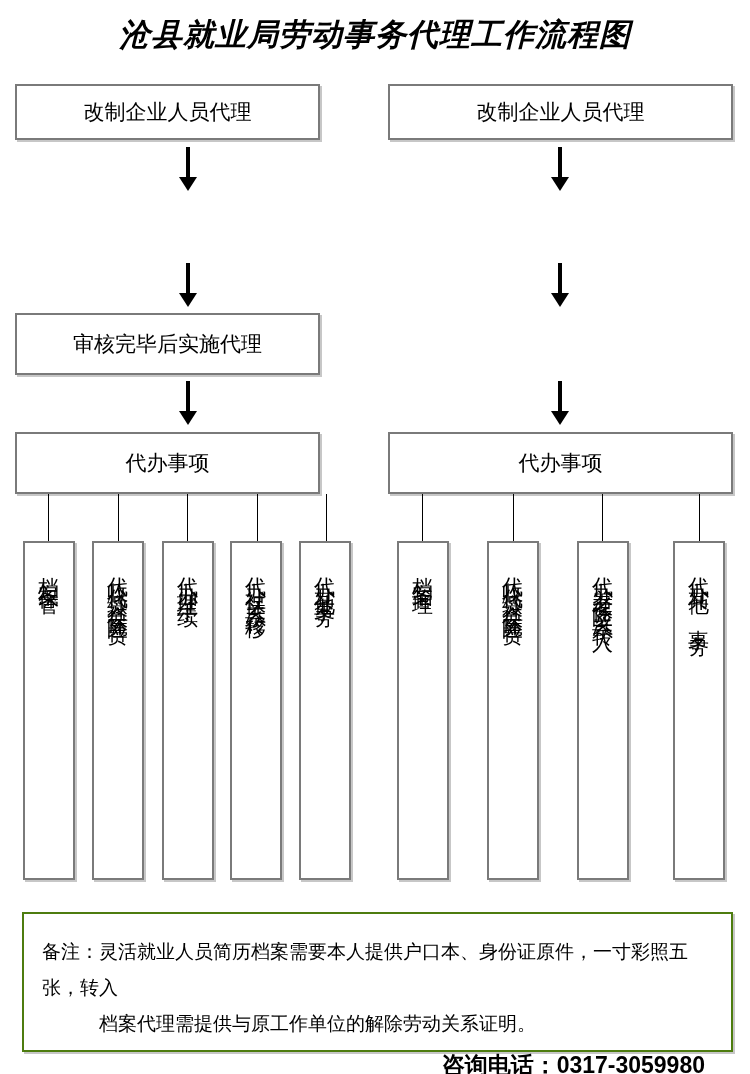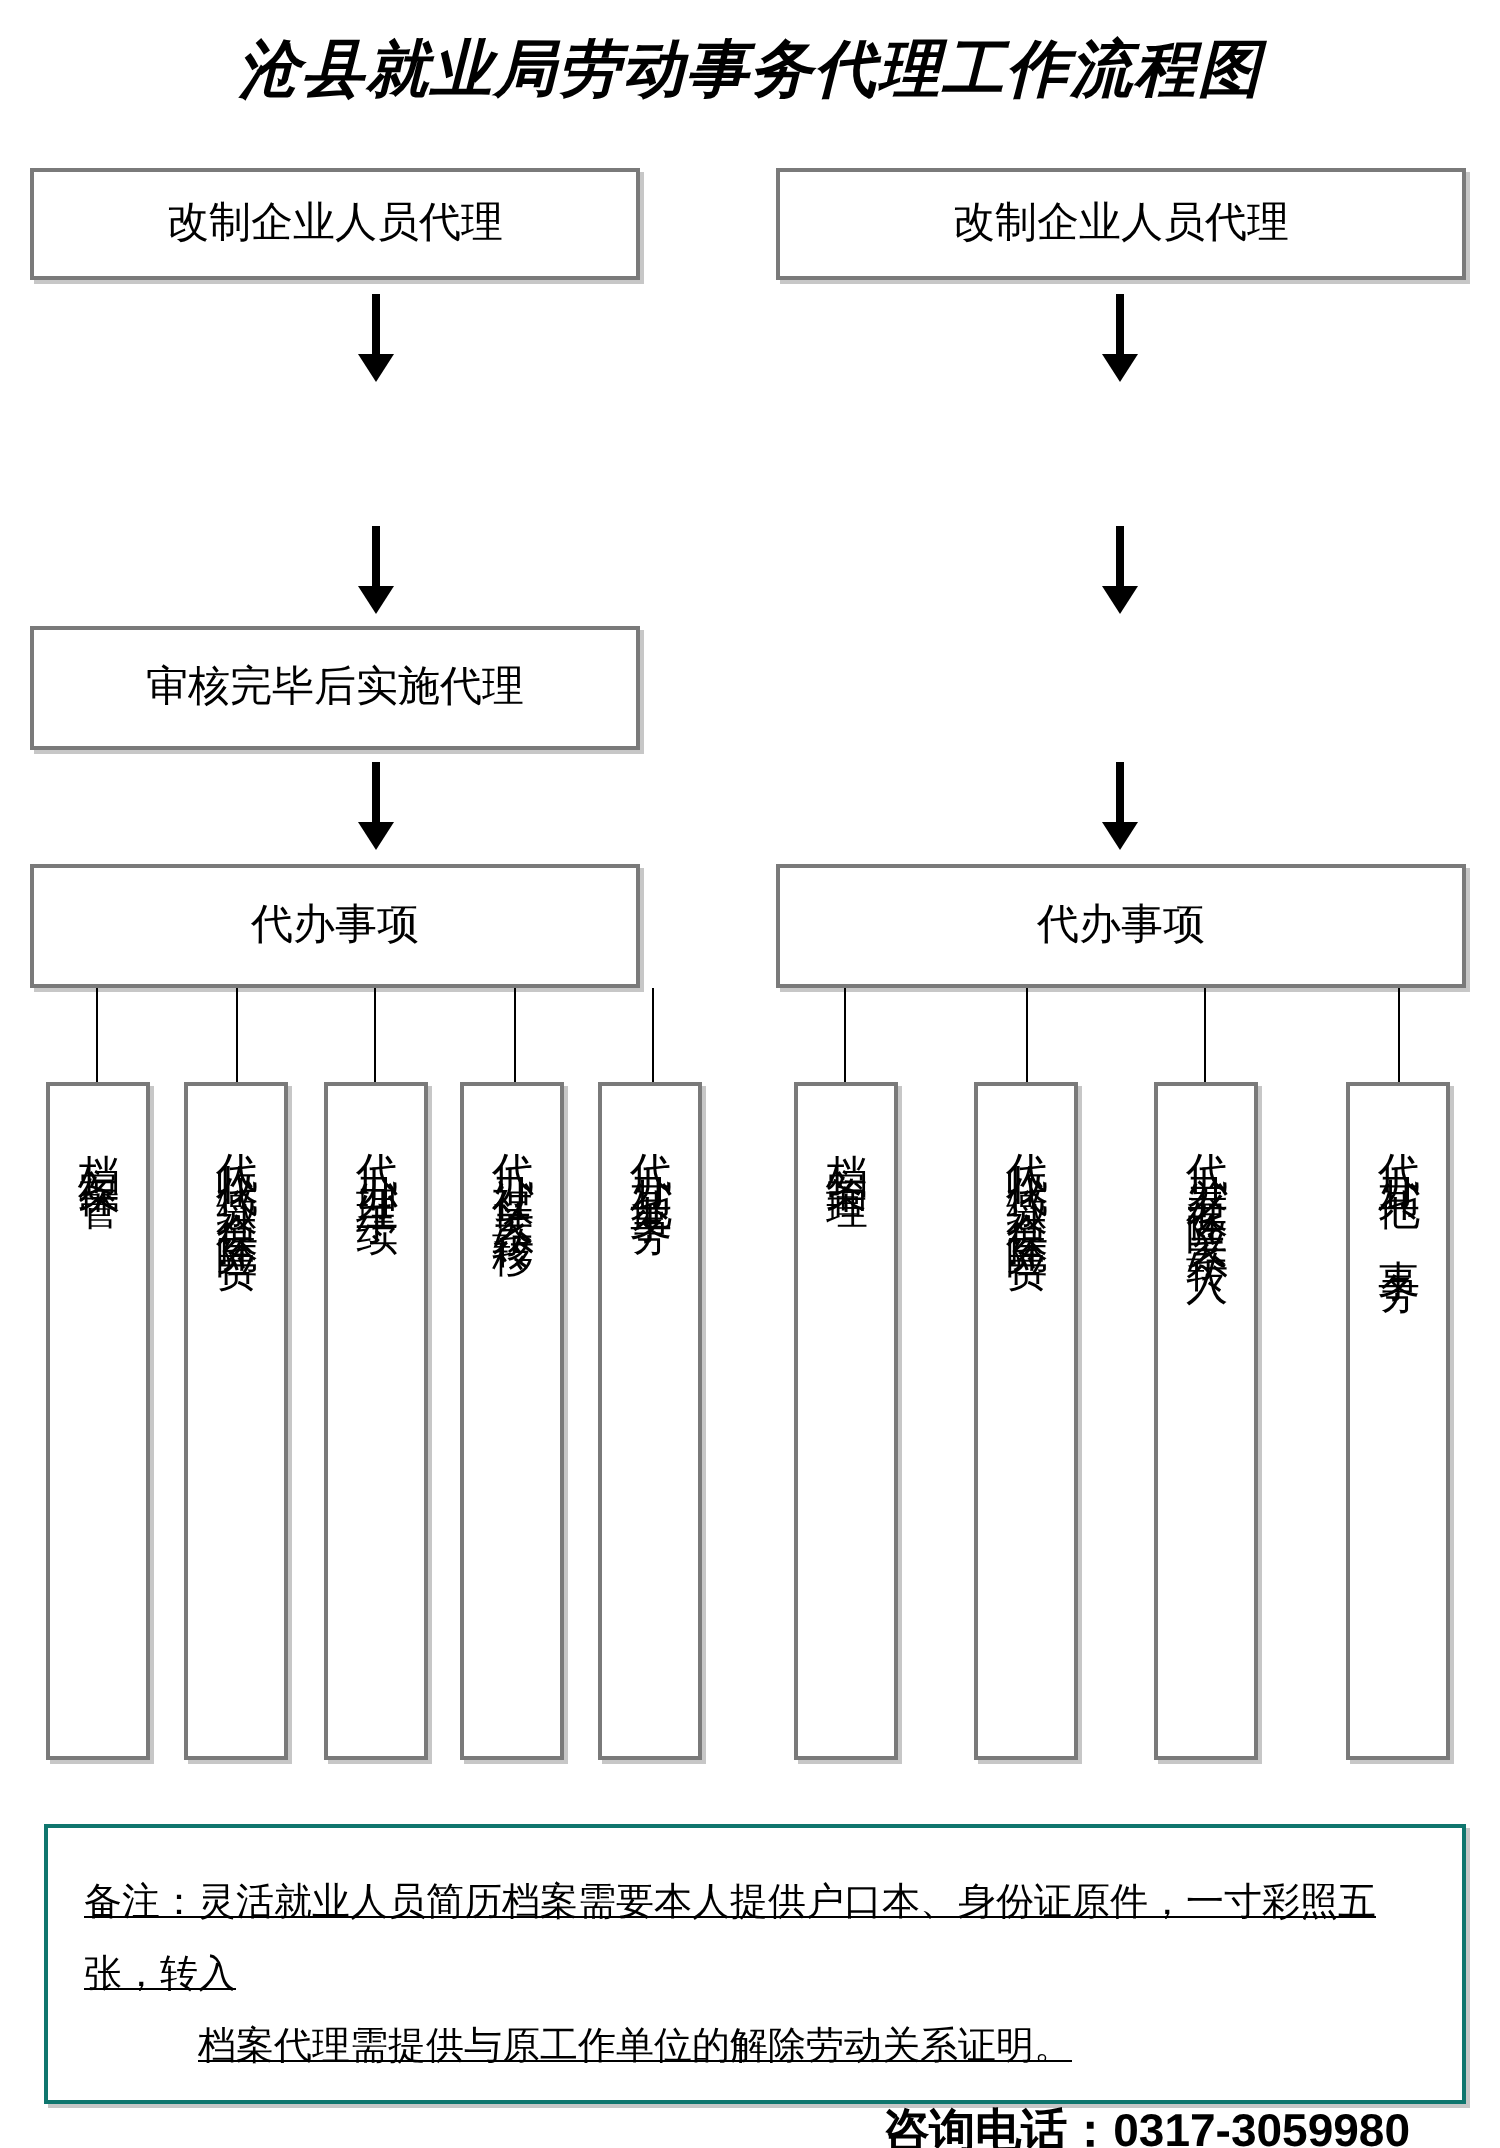--- a/index.html
+++ b/index.html
@@ -80,26 +80,25 @@
     text-orientation: upright;
     font-size: 21px;
     line-height: 1;
     letter-spacing: 6px;
     white-space: pre;
   }
   .notebox {
     position: absolute;
     left: 22px; top: 912px;
     width: 711px; height: 140px;
-    border: 2px solid #0f766e;
+    border: 2px solid #4d7c0f;
     background: #fff;
     box-shadow: 2px 2px 0 rgba(130,130,130,0.45);
     padding: 20px 16px 0 18px;
     font-size: 19px;
-    text-decoration: underline;
   }
   .note-line1 { line-height: 1.9; }
   .note-line2 { line-height: 1.9; padding-left: 57px; }
   .phone-line {
     margin-top: 8px;
     text-align: right;
     padding-right: 10px;
     font-size: 23px;
     font-weight: bold;
   }

